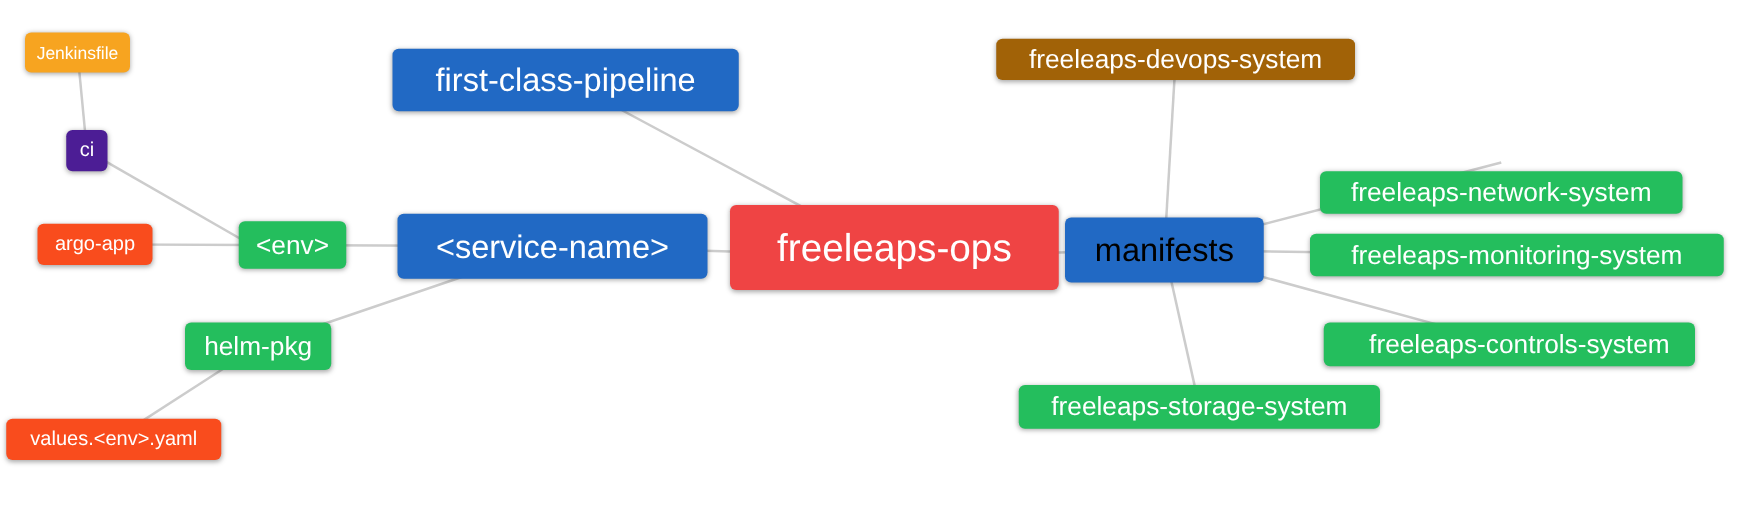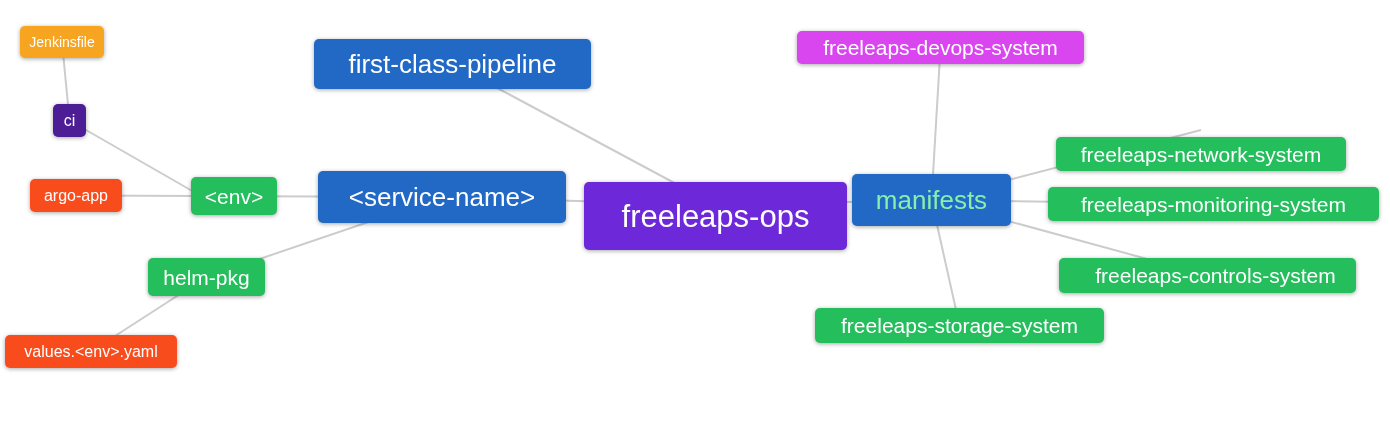--- a/index.html
+++ b/index.html
@@ -51,27 +51,27 @@
       <line x1="452.5" y1="64" x2="715.5" y2="205" stroke="#CCCCCC" stroke-width="2"></line>
       <line x1="442" y1="197" x2="715.5" y2="205" stroke="#CCCCCC" stroke-width="2"></line>
       <line x1="715.5" y1="205" x2="931.5" y2="200" stroke="#CCCCCC" stroke-width="2"></line>
       <line x1="931.5" y1="200" x2="940.5" y2="47.5" stroke="#CCCCCC" stroke-width="2"></line>
       <line x1="931.5" y1="200" x2="1201" y2="130" stroke="#CCCCCC" stroke-width="2"></line>
       <line x1="931.5" y1="200" x2="1213.5" y2="204" stroke="#CCCCCC" stroke-width="2"></line>
       <line x1="931.5" y1="200" x2="1207.5" y2="275.5" stroke="#CCCCCC" stroke-width="2"></line>
       <line x1="931.5" y1="200" x2="959.5" y2="325.5" stroke="#CCCCCC" stroke-width="2"></line>
     </svg>
   <div id="node-layer">
-      <div class="node" style="left: 584px; top: 182px; width: 263px; height: 68px; font-size: 31px; background: #6d28d9; color: rgb(255, 255, 255);">freeleaps-ops</div>
+      <div class="node" style="left: 584px; top: 164px; width: 263px; height: 68px; font-size: 31px; background: #ef4444; color: rgb(255, 255, 255);">freeleaps-ops</div>
       <div class="node" style="left: 314px; top: 39px; width: 277px; height: 50px; font-size: 26px; background: rgb(33, 105, 196); color: rgb(255, 255, 255);">first-class-pipeline</div>
       <div class="node" style="left: 318px; top: 171px; width: 248px; height: 52px; font-size: 26px; background: rgb(33, 105, 196); color: rgb(255, 255, 255);">&lt;service-name&gt;</div>
-      <div class="node" style="left: 852px; top: 174px; width: 159px; height: 52px; font-size: 26px; background: rgb(33, 105, 196); color: #86efac;">manifests</div>
+      <div class="node" style="left: 852px; top: 174px; width: 159px; height: 52px; font-size: 26px; background: rgb(33, 105, 196); color: #000000;">manifests</div>
       <div class="node" style="left: 158px; top: 177px; width: 86px; height: 38px; font-size: 21px; background: rgb(36, 190, 93); color: rgb(255, 255, 255); margin-left: 33px;">&lt;env&gt;</div>
       <div class="node" style="left: 148px; top: 258px; width: 117px; height: 38px; font-size: 21px; background: rgb(36, 190, 93); color: rgb(255, 255, 255);">helm-pkg</div>
-      <div class="node" style="left: 797px; top: 31px; width: 287px; height: 33px; font-size: 21px; background: #d946ef; color: rgb(255, 255, 255);">freeleaps-devops-system</div>
+      <div class="node" style="left: 797px; top: 31px; width: 287px; height: 33px; font-size: 21px; background: #a16207; color: rgb(255, 255, 255);">freeleaps-devops-system</div>
       <div class="node" style="left: 1056px; top: 113px; width: 290px; height: 34px; font-size: 21px; background: rgb(36, 190, 93); color: rgb(255, 255, 255); margin-top: 24px;">freeleaps-network-system</div>
       <div class="node" style="left: 1048px; top: 187px; width: 331px; height: 34px; font-size: 21px; background: rgb(36, 190, 93); color: rgb(255, 255, 255);">freeleaps-monitoring-system</div>
       <div class="node" style="left: 1059px; top: 258px; width: 297px; height: 35px; font-size: 21px; background: rgb(36, 190, 93); color: rgb(255, 255, 255); padding-left: 16px;">freeleaps-controls-system</div>
       <div class="node" style="left: 815px; top: 308px; width: 289px; height: 35px; font-size: 21px; background: rgb(36, 190, 93); color: rgb(255, 255, 255);">freeleaps-storage-system</div>
       <div class="node" style="left: 53px; top: 104px; width: 33px; height: 33px; font-size: 16px; background: #4c1d95; color: rgb(255, 255, 255);">ci</div>
       <div class="node" style="left: 30px; top: 179px; width: 92px; height: 33px; font-size: 16px; background: rgb(249, 76, 29); color: rgb(255, 255, 255);">argo-app</div>
       <div class="node" style="left: 5px; top: 335px; width: 172px; height: 33px; font-size: 16px; background: rgb(249, 76, 29); color: rgb(255, 255, 255);">values.&lt;env&gt;.yaml</div>
       <div class="node" style="left: 20px; top: 26px; width: 84px; height: 32px; font-size: 14px; background: rgb(247, 164, 32); color: rgb(255, 255, 255);">Jenkinsfile</div>
     </div>
 </div>

